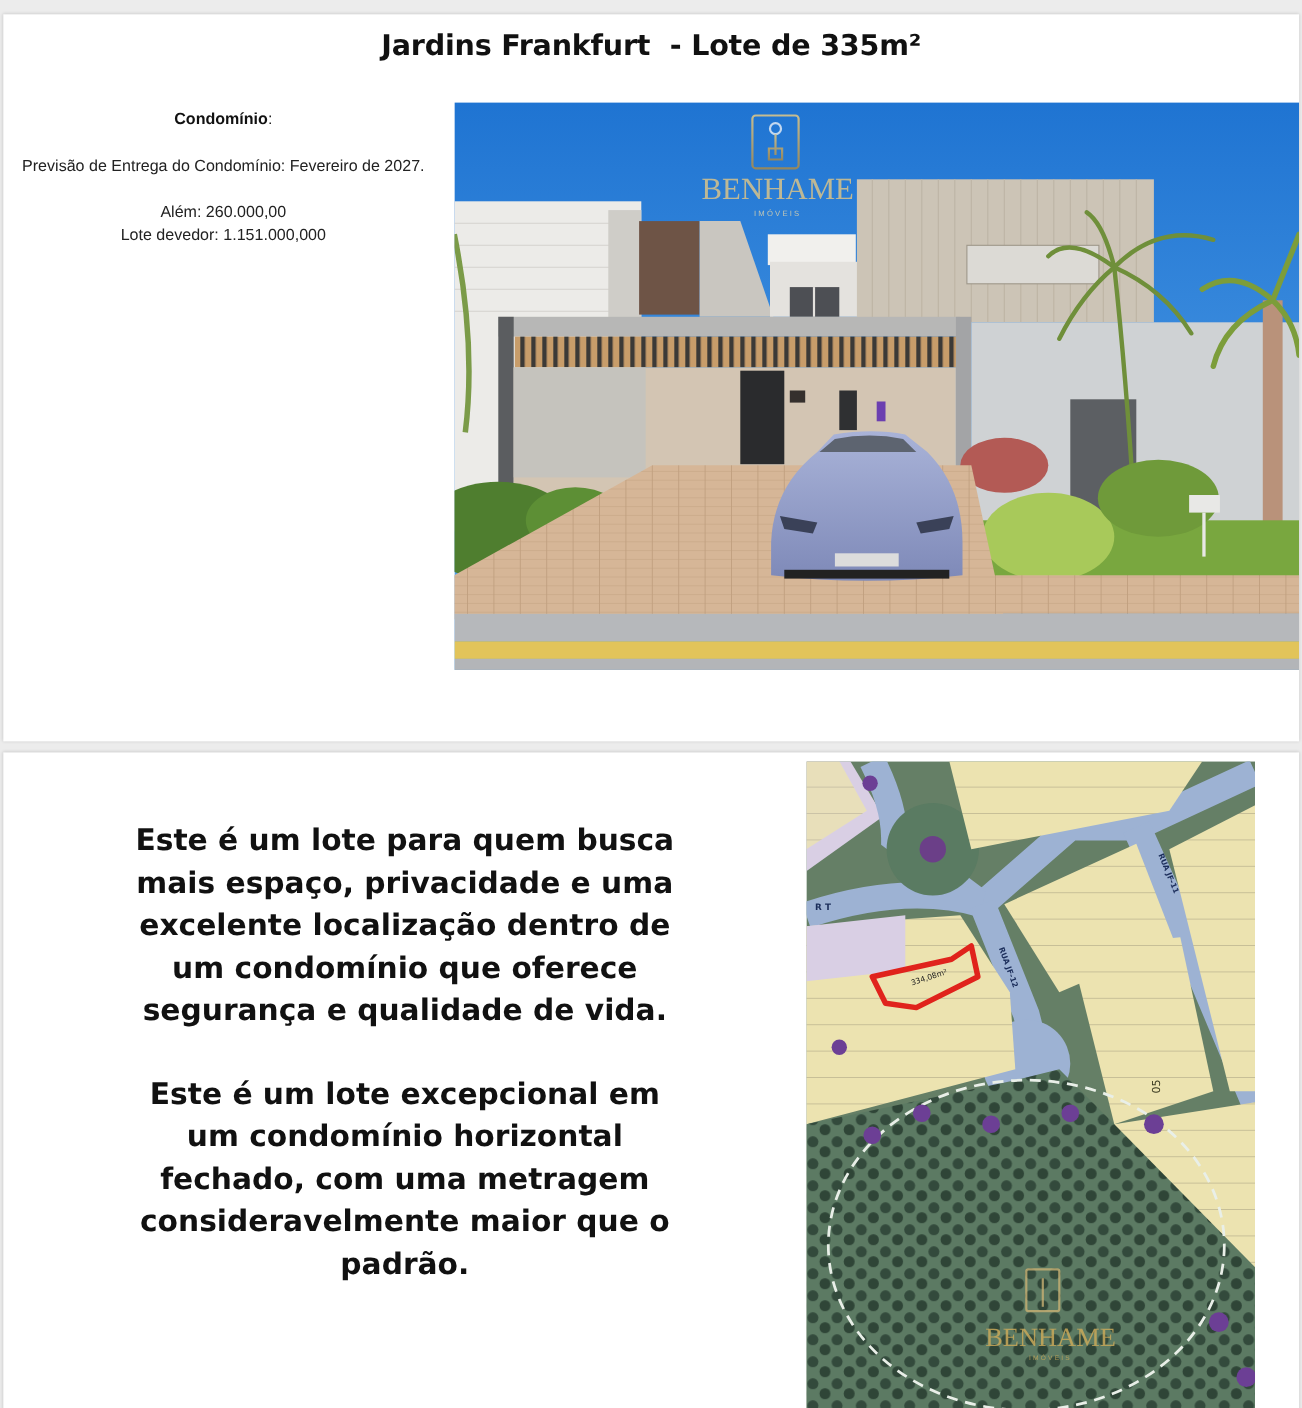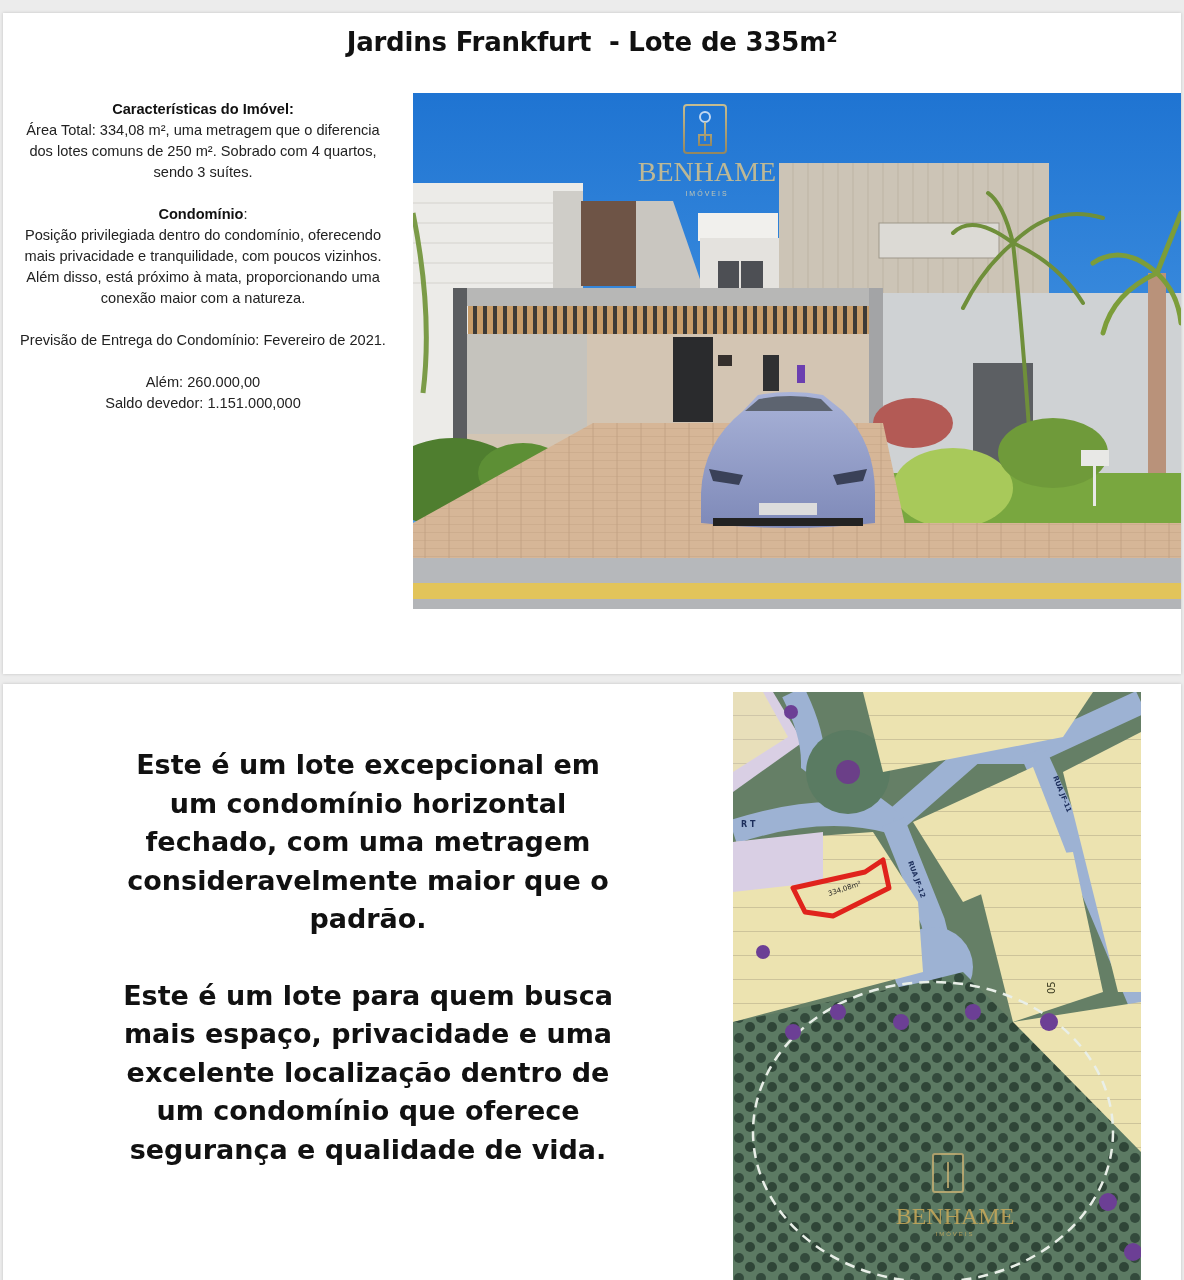--- a/index.html
+++ b/index.html
@@ -52,33 +52,28 @@
   .map svg { display: block; }
 </style>
 </head>
 <body>
 
 <div class="page" id="page1">
   <div class="title">Jardins Frankfurt  - Lote de 335m²</div>
 
   <div class="info">
     <p>
-      <span class="head">Características do Imóvel:</span><br>
-      <span>Área Total: 334,08 m², uma metragem que o diferencia dos lotes comuns de 250 m². Sobrado com 4 quartos, sendo 3 suítes.</span>
+      <span class="head">Condomínio</span><span>:</span><br>
     </p>
     <p>
-      <span class="head">Condomínio</span><span>:</span><br>
-      <span>Posição privilegiada dentro do condomínio, oferecendo mais privacidade e tranquilidade, com poucos vizinhos. Além disso, está próximo à mata, proporcionando uma conexão maior com a natureza.</span>
-    </p>
-    <p>
-      <span>Previsão de Entrega do Condomínio: Fevereiro de 2021.</span>
+      <span>Previsão de Entrega do Condomínio: Fevereiro de 2027.</span>
     </p>
     <p>
       <span>Além: 260.000,00</span><br>
-      <span>Saldo devedor: 1.151.000,000</span>
+      <span>Lote devedor: 1.151.000,000</span>
     </p>
   </div>
 
   <div class="photo">
     <svg width="768" height="516" viewBox="0 0 768 516" xmlns="http://www.w3.org/2000/svg">
       <defs>
         <linearGradient id="sky" x1="0" y1="0" x2="0" y2="1">
           <stop offset="0" stop-color="#1f74d2"></stop>
           <stop offset="1" stop-color="#5aa6ea"></stop>
         </linearGradient>
@@ -180,22 +175,22 @@
         <path d="M292 29V48M286 42h12v10h-12z" stroke="url(#gold)" stroke-width="2" fill="none"></path>
       </g>
       <text x="294" y="88" text-anchor="middle" font-family="Liberation Serif, serif" font-size="28" fill="#d8c38a" opacity="0.85">BENHAME</text>
       <text x="294" y="103" text-anchor="middle" font-family="Liberation Sans, sans-serif" font-size="7" letter-spacing="2" fill="#e6d8ad" opacity="0.8">IMÓVEIS</text>
     </svg>
   </div>
 </div>
 
 <div class="page" id="page2">
   <div class="pitch">
+    <p>Este é um lote para quem busca mais espaço, privacidade e uma excelente localização dentro de um condomínio que oferece segurança e qualidade de vida.</p>
     <p>Este é um lote excepcional em um condomínio horizontal fechado, com uma metragem consideravelmente maior que o padrão.</p>
-    <p>Este é um lote para quem busca mais espaço, privacidade e uma excelente localização dentro de um condomínio que oferece segurança e qualidade de vida.</p>
   </div>
 
   <div class="map">
     <svg width="408" height="602" viewBox="0 0 408 602" xmlns="http://www.w3.org/2000/svg">
       <defs>
         <pattern id="forest" width="22" height="20" patternUnits="userSpaceOnUse">
           <rect width="22" height="20" fill="#5c7a63"></rect>
           <circle cx="6" cy="6" r="5" fill="#334a3c"></circle>
           <circle cx="17" cy="15" r="5" fill="#2f4537"></circle>
         </pattern>

